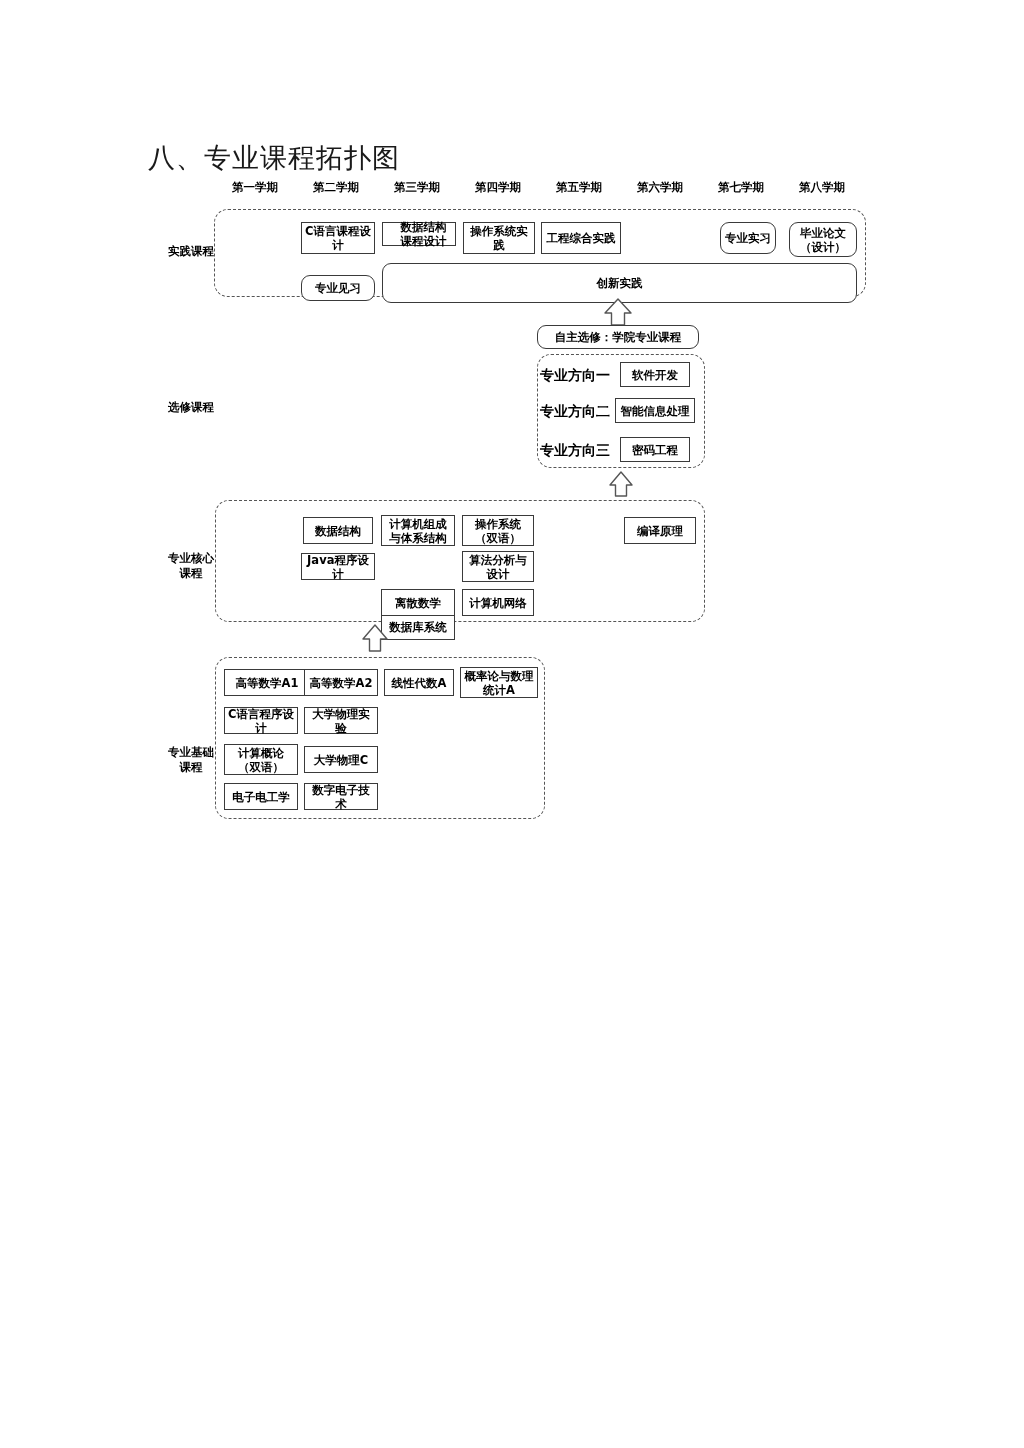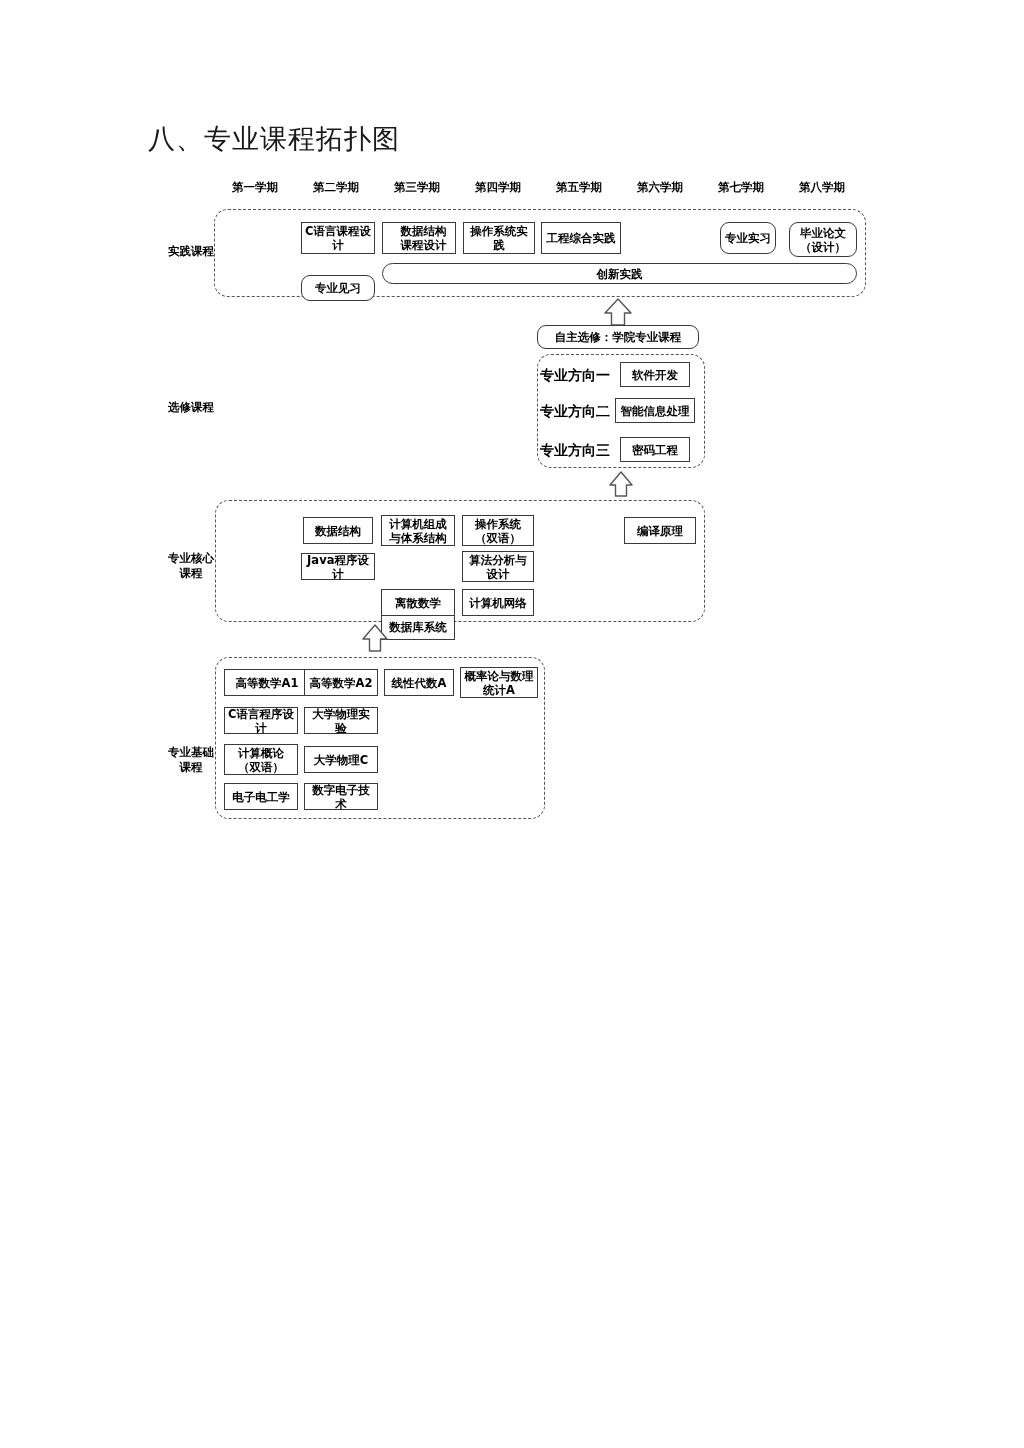--- a/index.html
+++ b/index.html
@@ -13,21 +13,21 @@
     position: relative;
     font-family: "DejaVu Sans", "Liberation Sans", sans-serif;
     color: #000000;
     overflow: hidden;
   }
 
   
   #page-title {
     position: absolute;
     left: 148px;
-    top: 121px;
+    top: 140px;
     font-size: 27px;
     font-weight: 400;
     letter-spacing: 1px;
     color: #1a1a1a;
     white-space: nowrap;
   }
 
   
   #semester-row {
     position: absolute;
@@ -118,33 +118,33 @@
   <div class="semester-label" style="left:486px;">第七学期</div>
   <div class="semester-label" style="left:567px;">第八学期</div>
 </div>
 
 <div class="section-label" style="left:152px; top:244px;">实践课程</div>
 
 <div class="dashed-box" style="left:214px; top:209px; width:652px; height:88px;"></div>
 
 <div class="course" style="left:301px; top:222px; width:74px; height:32px;">C语言课程设计</div>
 
-<div class="course" style="left:382px; top:222px; width:74px; height:32px;padding-left:12px;">数据结构课程设计</div>
+<div class="course" style="left:382px; top:222px; width:74px; height:24px;padding-left:12px;">数据结构课程设计</div>
 
 <div class="course" style="left:463px; top:222px; width:72px; height:32px;">操作系统实践</div>
 
 <div class="course" style="left:541px; top:222px; width:80px; height:32px;">工程综合实践</div>
 
 <div class="course rounded" style="left:720px; top:222px; width:56px; height:32px;">专业实习</div>
 
 <div class="course rounded" style="left:789px; top:222px; width:68px; height:35px;">毕业论文（设计）</div>
 
 <div class="course rounded" style="left:301px; top:263px; width:74px; height:26px;margin-top:12px;">专业见习</div>
 
-<div class="course wide-bar" style="left:382px; top:263px; width:475px; height:21px;border-radius:12px;">创新实践</div>
+<div class="course wide-bar" style="left:382px; top:263px; width:475px; height:40px;">创新实践</div>
 
 <div class="up-arrow" style="left:602px; top:297px;">
   <svg width="32" height="30" viewBox="0 0 32 30">
     <polygon points="16,2 29,16 22.5,16 22.5,28 9.5,28 9.5,16 3,16" fill="#ffffff" stroke="#555555" stroke-width="1.4" stroke-linejoin="round"></polygon>
   </svg>
 </div>
 
 <div class="section-label" style="left:152px; top:400px;">选修课程</div>
 
 <div class="course rounded" style="left:537px; top:325px; width:162px; height:24px;">自主选修：学院专业课程</div>

